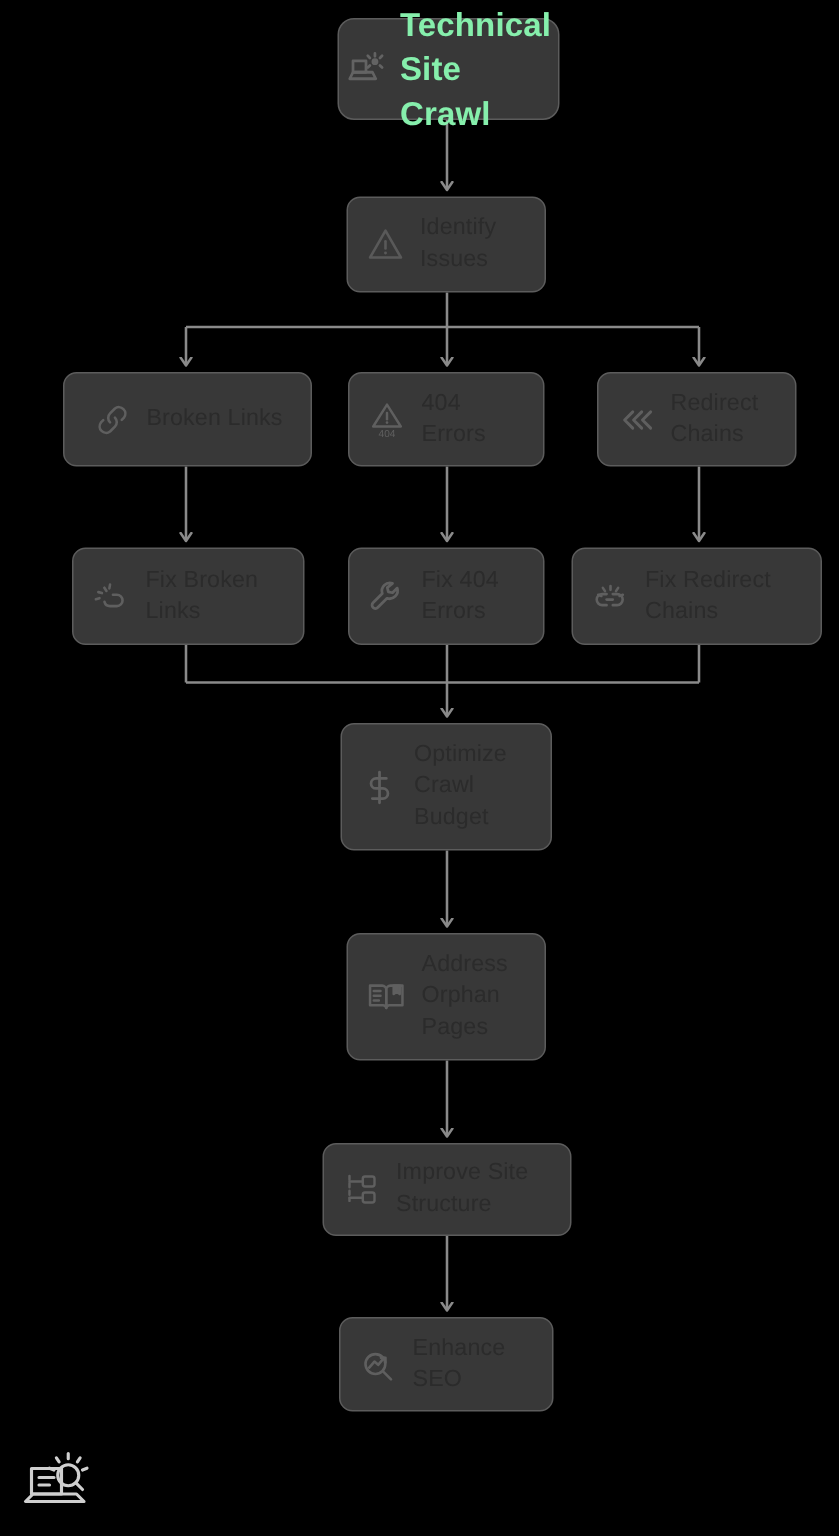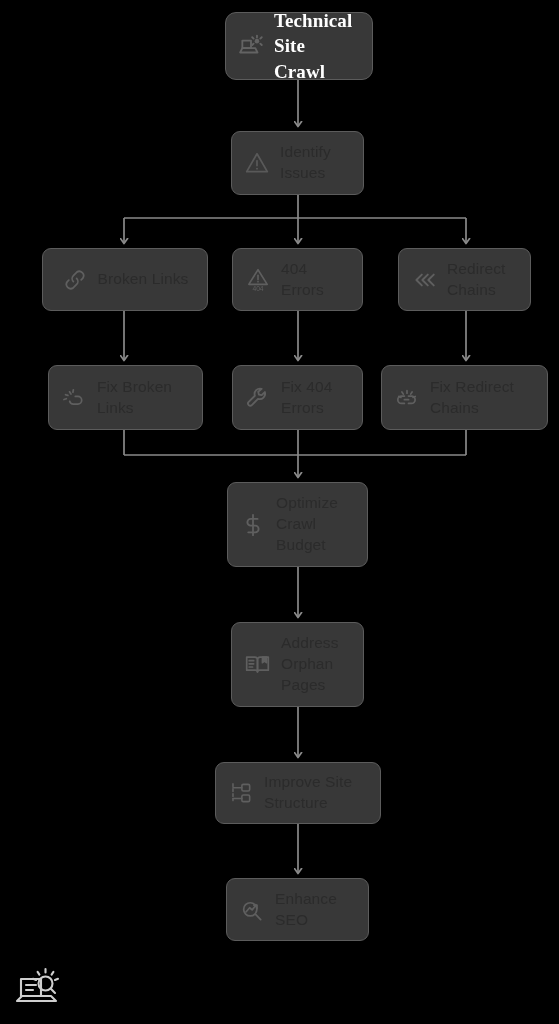--- a/index.html
+++ b/index.html
@@ -9,21 +9,21 @@
   svg.edges{position:absolute;left:0;top:0;width:559px;height:1024px;}
   .node{position:absolute;box-sizing:border-box;
         background:#383838;border:1.6px solid #5c5c5c;border-radius:9px;
         display:flex;align-items:center;justify-content:center;gap:10px;
         padding:8px 12px;}
   .node .ico{flex:0 0 auto;display:flex;align-items:center;justify-content:center;}
   .node .ico svg{display:block;}
   .node .lbl{color:#2b2b2b;font-size:15.5px;line-height:1.34;
              letter-spacing:.1px;text-align:left;}
   .node.title{border-radius:11px;}
-  .node.title .lbl{color:#ffffff;font-weight:bold;font-size:19px;font-family:Liberation Serif, serif;}
+  .node.title .lbl{color:#86efac;font-weight:bold;font-size:22px;}
   #logo{position:absolute;left:12px;top:963px;width:54px;height:48px;}
   #logo svg{display:block;}
 </style>
 </head>
 <body>
 
 <div id="canvas">
 
   <svg class="edges" viewBox="0 0 559 1024" xmlns="http://www.w3.org/2000/svg">
     <defs>

